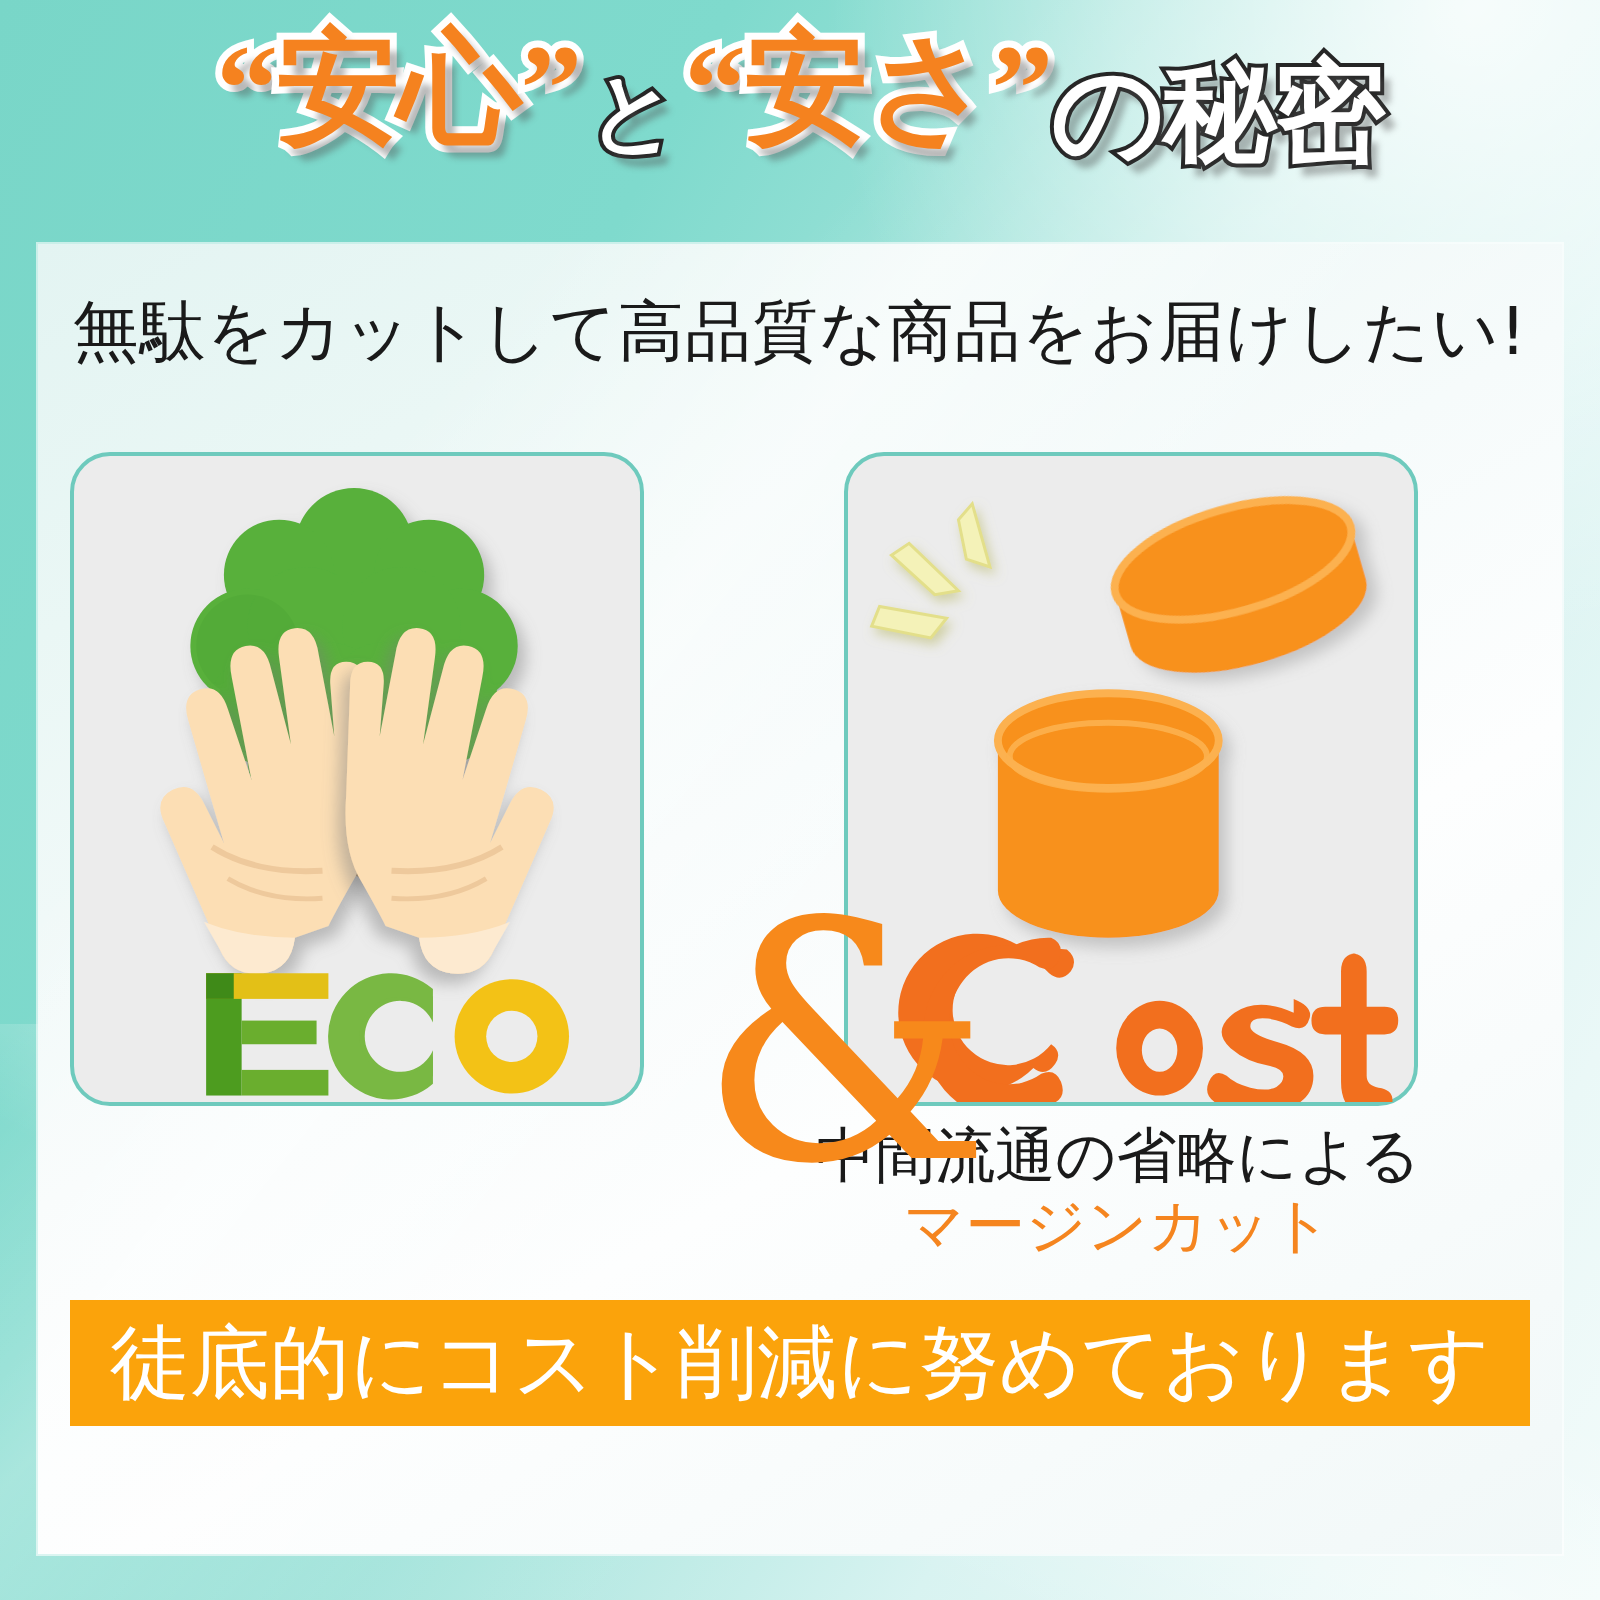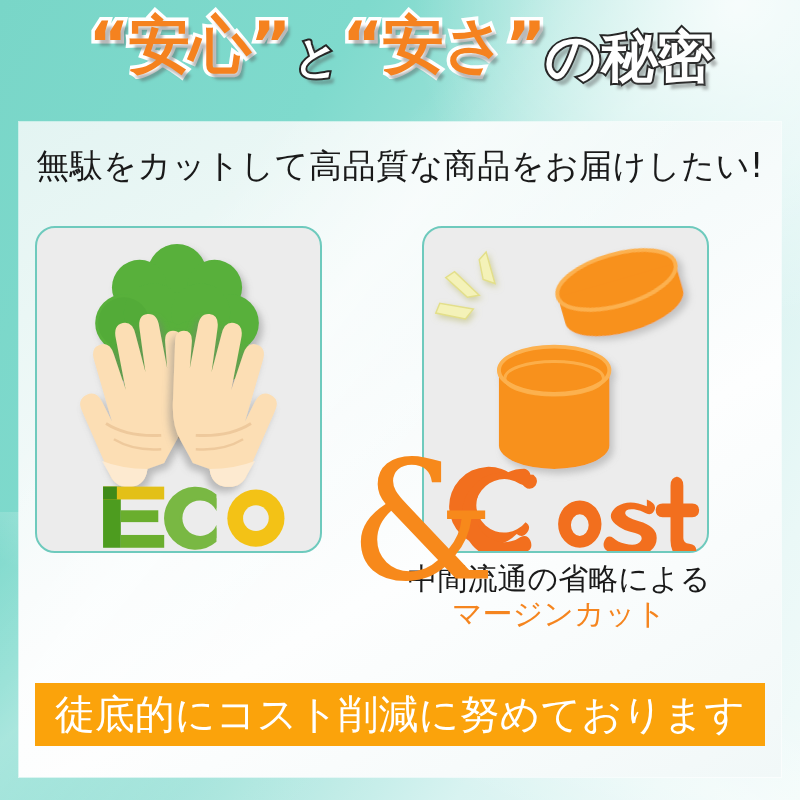--- a/index.html
+++ b/index.html
@@ -30,20 +30,21 @@
 
   
   #title {
     position:absolute; left:0; top:14px; width:800px; height:100px;
     z-index:3; text-align:center; white-space:nowrap;
     font-family:"DejaVu Sans", sans-serif;
   }
   #title .row {
     display:inline-block; font-size:62px; font-weight:700; line-height:1;
     letter-spacing:-1px;
+    font-family:Liberation Serif, serif;
   }
   .t-q {
     color:#f5821f;
     -webkit-text-stroke:7px #ffffff;
     paint-order:stroke fill;
     text-shadow:5px 6px 3px rgba(80,80,80,.40);
     display:inline-block;
   }
   .t-w {
     color:#ffffff;
@@ -104,21 +105,21 @@
     font-family:"DejaVu Sans", sans-serif;
     font-size:21px; line-height:1.25; white-space:nowrap; margin-top:2px;
   }
   .orange { color:#f5851f; }
   .dark   { color:#1a1a1a; }
 
   
   #banner {
     position:absolute; left:16px; top:528px; width:730px; height:63px;
     background:#fba30b;
-    display:flex; align-items:center; justify-content:center;margin-top:33px;
+    display:flex; align-items:center; justify-content:center;
   }
   #banner span {
     font-family:"DejaVu Sans", sans-serif;
     font-size:40px; color:#ffffff; white-space:nowrap; letter-spacing:0px;
   }
 
   
   .ill { position:absolute; left:0; top:0; width:100%; height:100%; }
 </style>
 </head>

